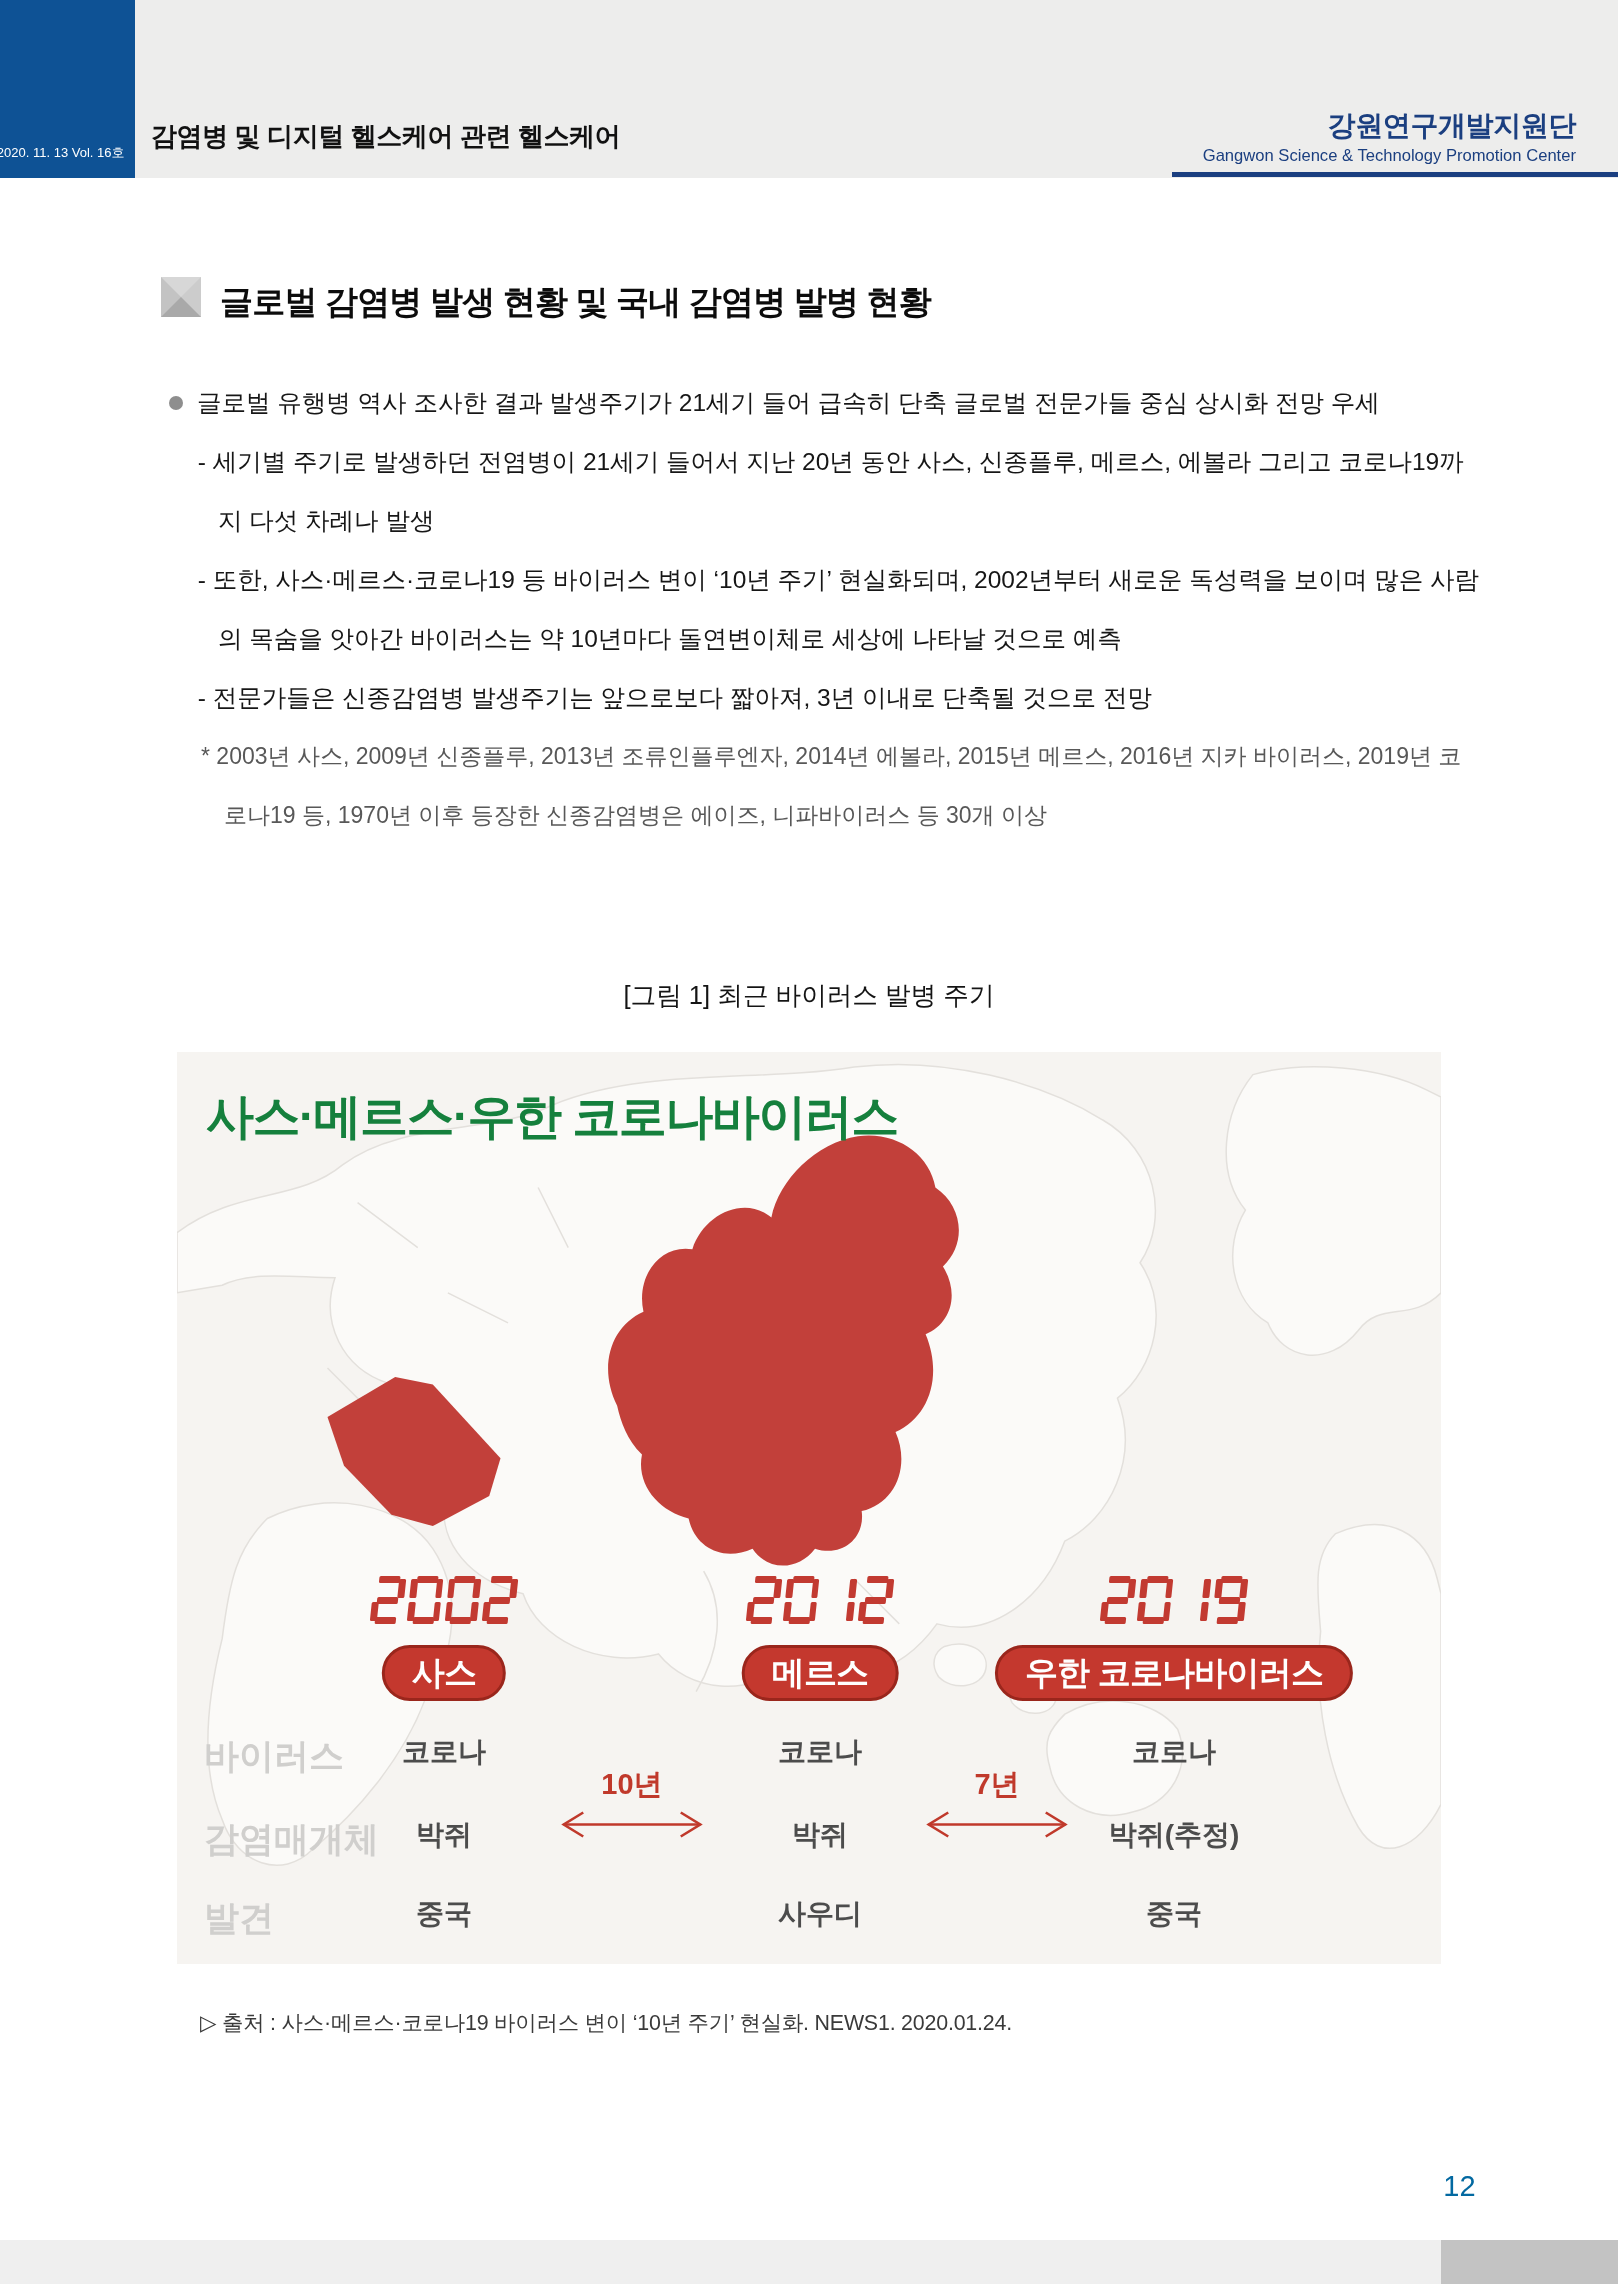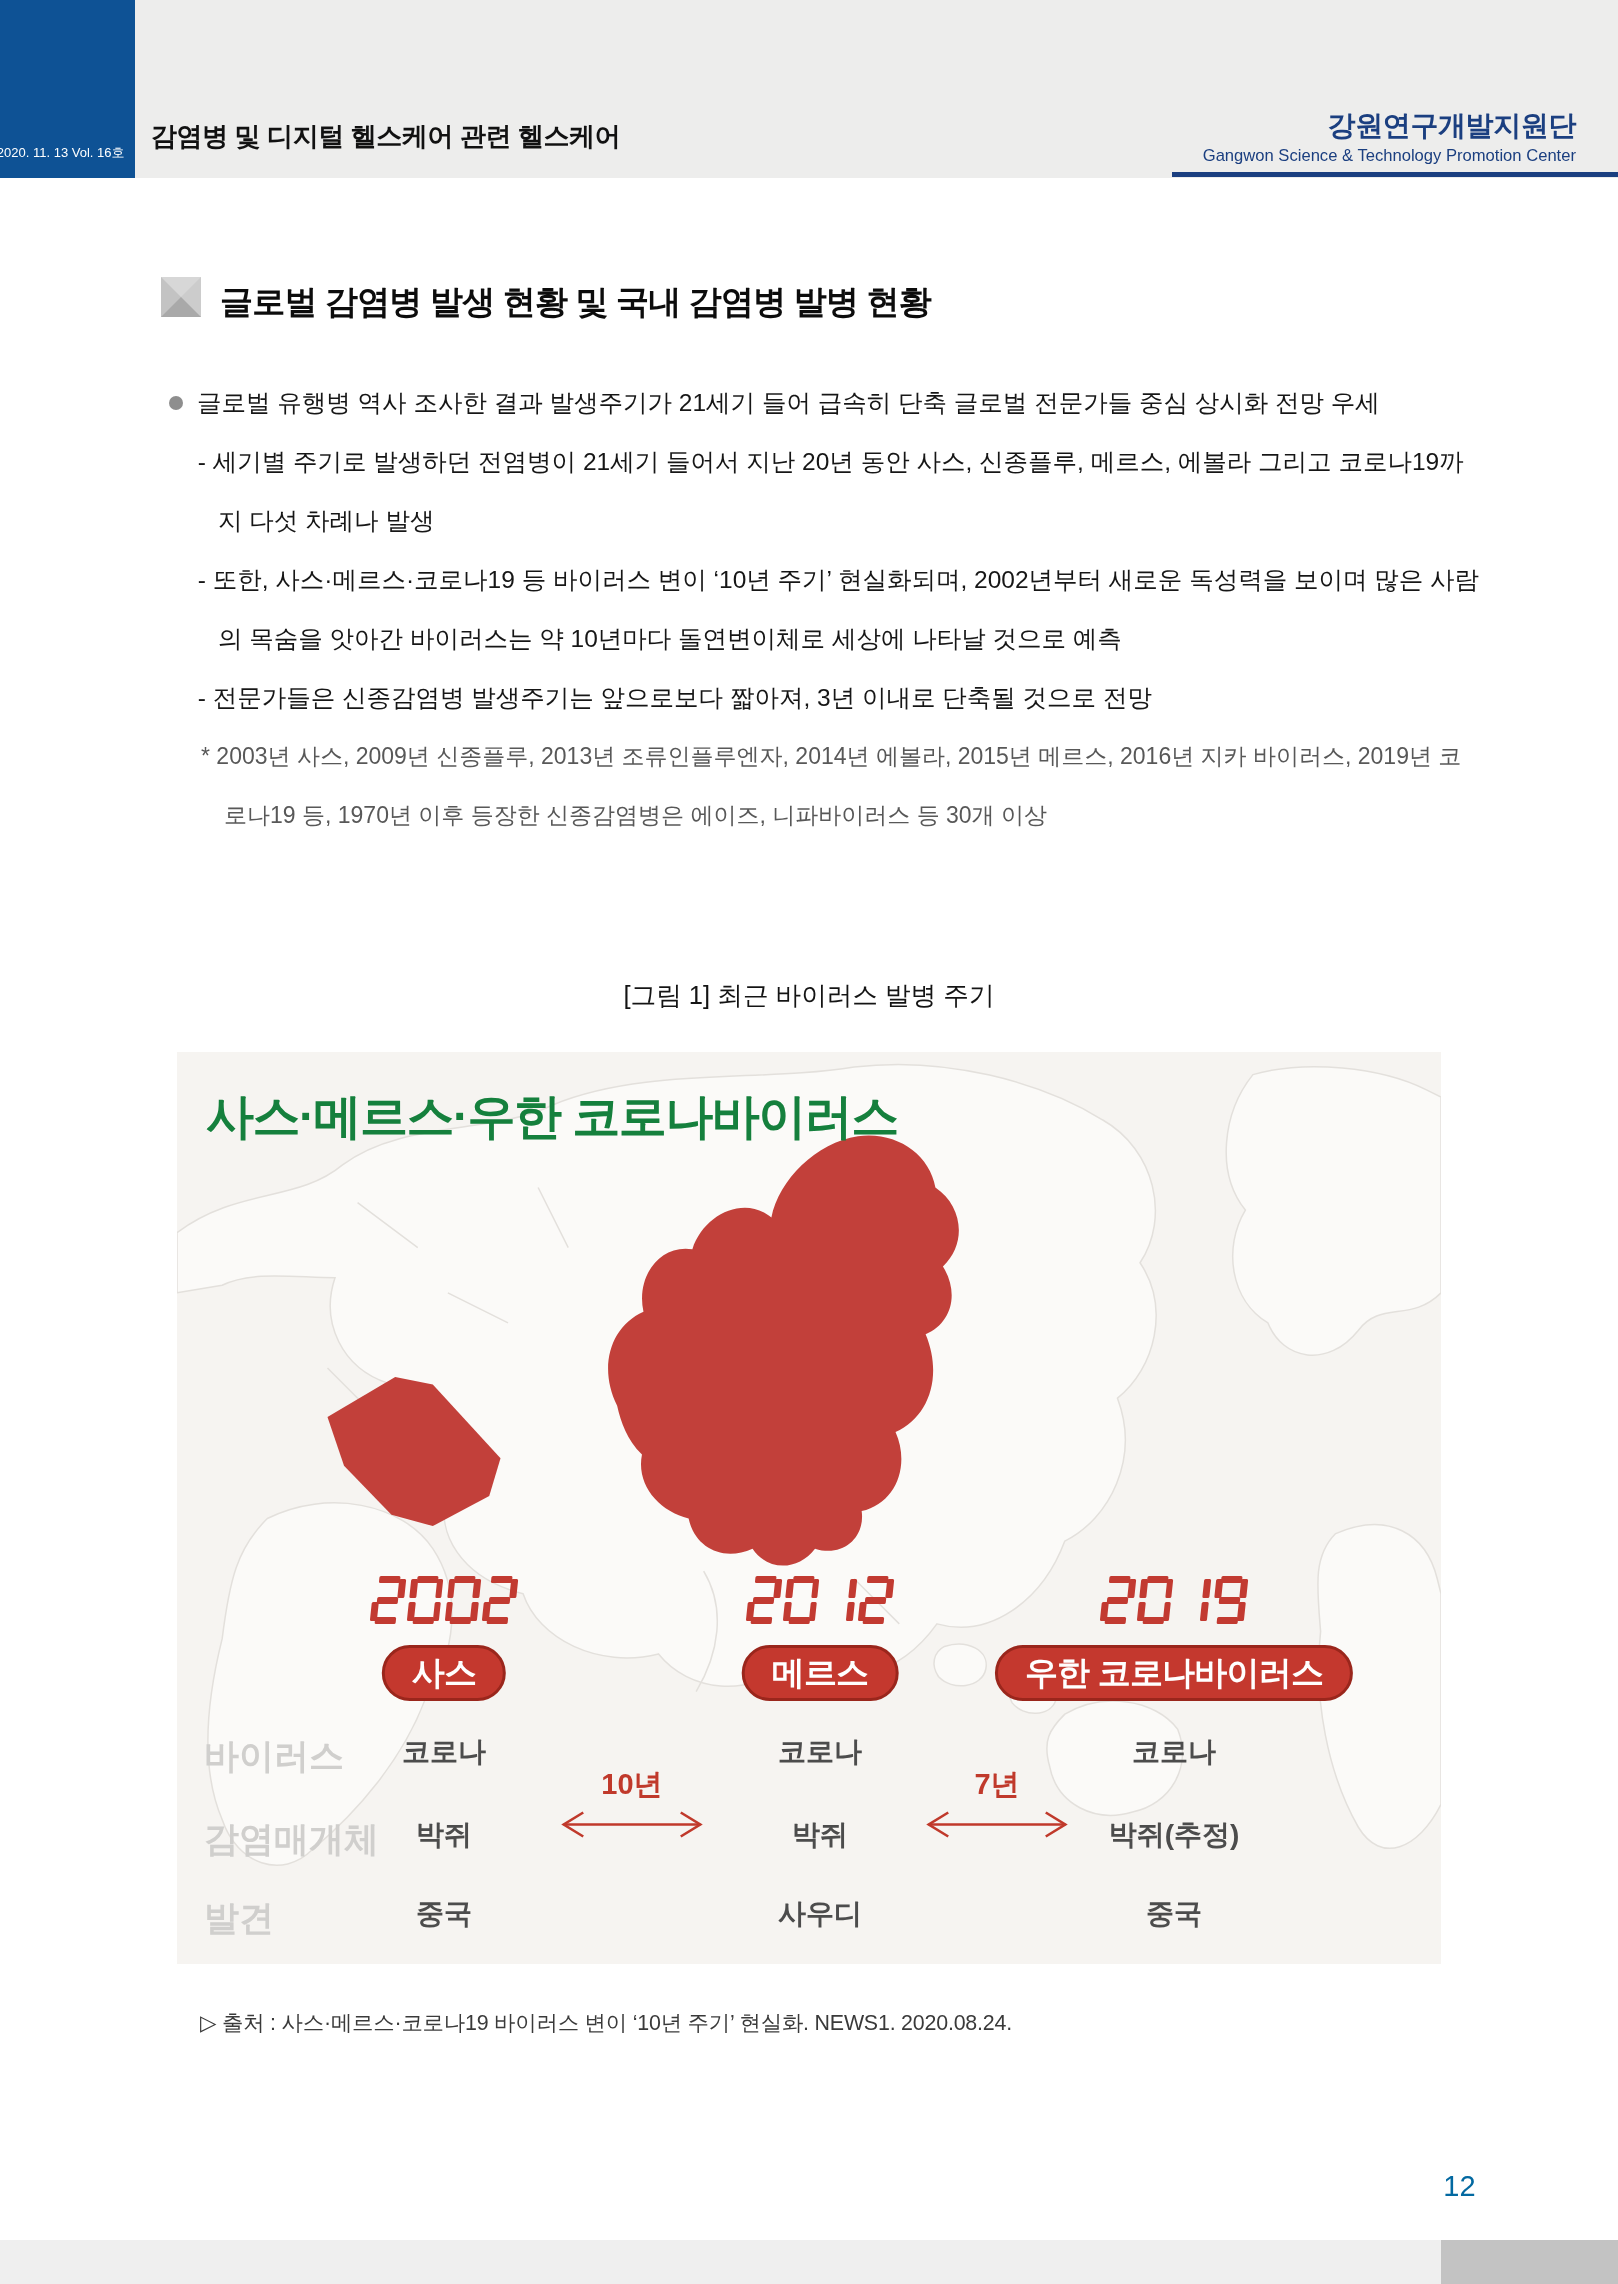--- a/index.html
+++ b/index.html
@@ -243,21 +243,21 @@
     <div class="int-label" style="left:820px;">7년</div>
     <div class="int-arrow" style="left:820px;">
       <svg width="158" height="33" viewBox="0 0 210 44">
         <line x1="14" y1="22" x2="196" y2="22" stroke="#c0392b" stroke-width="3.5"></line>
         <path d="M40,6 14,22 40,38" fill="none" stroke="#c0392b" stroke-width="3.5"></path>
         <path d="M170,6 196,22 170,38" fill="none" stroke="#c0392b" stroke-width="3.5"></path>
       </svg>
     </div>
   </div>
 
-  <div class="fig-source">▷ 출처 : 사스·메르스·코로나19 바이러스 변이 ‘10년 주기’ 현실화. NEWS1. 2020.08.24.</div>
+  <div class="fig-source">▷ 출처 : 사스·메르스·코로나19 바이러스 변이 ‘10년 주기’ 현실화. NEWS1. 2020.01.24.</div>
 
   <div class="page-num">12</div>
 
   <div class="footer-left"></div>
   <div class="footer-right"></div>
 
 </div>
 
 
 </body></html>

